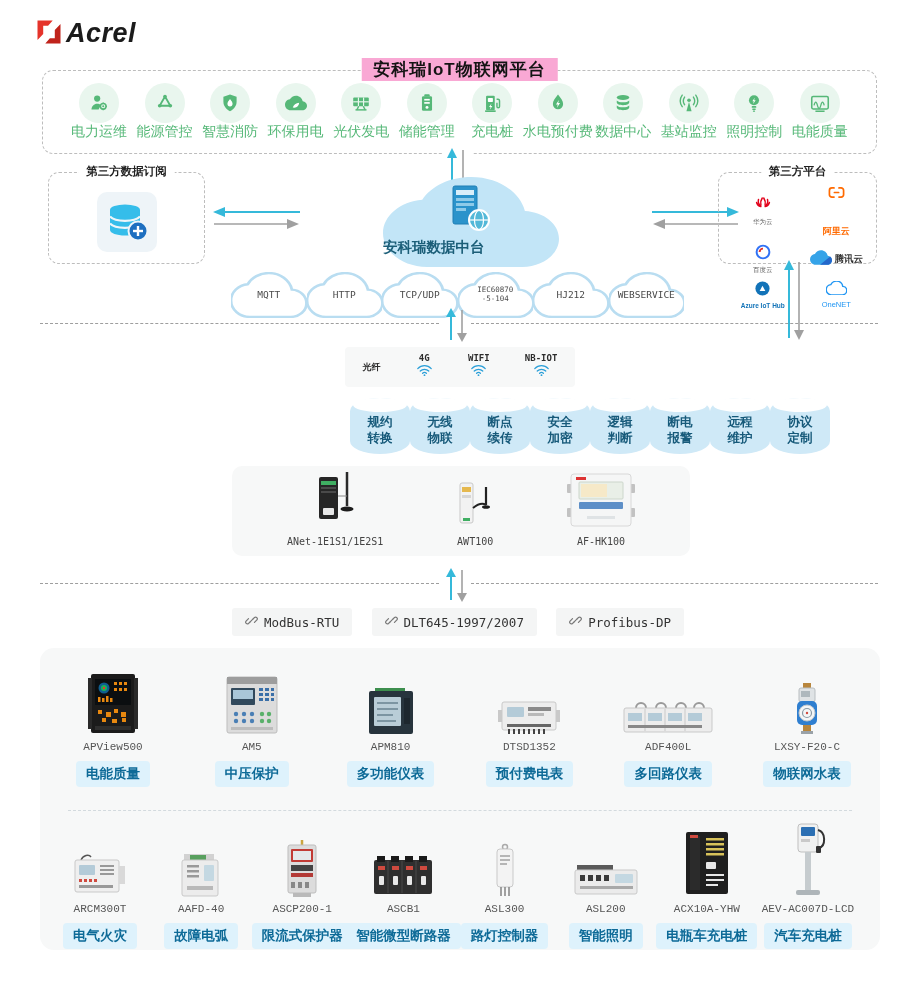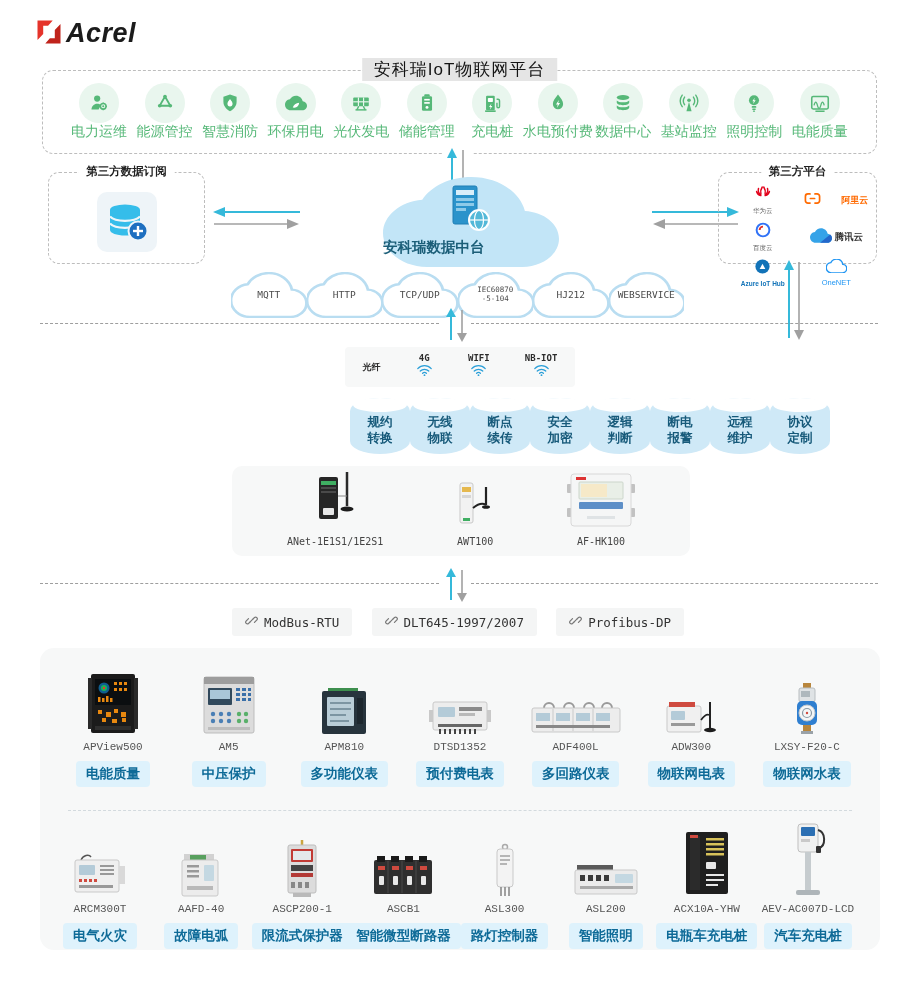--- a/index.html
+++ b/index.html
@@ -5,39 +5,39 @@
   *{margin:0;padding:0;box-sizing:border-box}
   body{background:#fff;font-family:"Liberation Sans",sans-serif}
   .page{position:relative;width:919px;height:982px;background:#fff;overflow:hidden}
   .abs{position:absolute}
 
   .logo{left:36px;top:18px;display:flex;align-items:center;gap:4px}
   .logo-text{font-size:27px;font-weight:bold;font-style:italic;color:#1b1b1b;letter-spacing:.5px}
 
   .dash-box{border:1.5px dashed #bdbdbd;border-radius:11px}
   .top-box{left:42px;top:70px;width:835px;height:84px}
-  .top-title{position:absolute;top:-13px;left:50%;transform:translateX(-50%);background:#e5e5e5;padding:0 12px;
-    font-size:17px;font-weight:normal;color:#141414;white-space:nowrap;letter-spacing:1px}
+  .top-title{position:absolute;top:-13px;left:50%;transform:translateX(-50%);background:#f9a8d4;padding:0 12px;
+    font-size:17px;font-weight:bold;color:#141414;white-space:nowrap;letter-spacing:1px}
   .apps{position:absolute;left:26px;right:26px;top:12px;display:flex;justify-content:space-between}
   .app{width:60px;display:flex;flex-direction:column;align-items:center}
   .app-circle{width:40px;height:40px;border-radius:50%;background:#e9f6ee;display:flex;align-items:center;justify-content:center}
   .app-label{font-size:14px;color:#56b878;white-space:nowrap}
 
   .left-box{left:48px;top:172px;width:157px;height:92px}
   .box-title{position:absolute;top:-9px;left:50%;transform:translateX(-50%);background:#fff;padding:0 8px;
     font-size:11.5px;font-weight:bold;color:#222;white-space:nowrap}
   .db-tile{position:absolute;left:50%;top:19px;transform:translateX(-50%);width:60px;height:60px;background:#eef4f8;
     border-radius:10px;display:flex;align-items:center;justify-content:center}
 
   .right-box{left:718px;top:172px;width:159px;height:92px}
   .plats{position:absolute;left:10px;right:6px;top:11px;display:grid;grid-template-columns:1fr 1fr;
     row-gap:5px;column-gap:6px;align-items:center;justify-items:center}
   .plat{display:flex;flex-direction:column;align-items:center;gap:1px}
   .plat-label{font-size:6.5px;color:#666;white-space:nowrap}
-  .p1{flex-direction:row;gap:20px}.p3{flex-direction:row;gap:3px}
+  .p1{flex-direction:column;gap:20px}.p3{flex-direction:row;gap:3px}
   .p1 .plat-label{font-size:9px;color:#ff6a00;font-weight:bold}
   .p3 .plat-label{font-size:9.5px;color:#333;font-weight:bold}
   .p4 .plat-label{color:#1273b8;font-weight:bold}
   .p5 .plat-label{font-size:7.5px;color:#2196f3}
 
   .cloud-center{left:383px;top:176px;width:176px;height:92px}
   .cloud-bg{position:absolute;inset:0;width:100%;height:100%}
   .server-ic{position:absolute;left:64px;top:8px}
   .cloud-label{position:absolute;left:0;right:0;bottom:11px;text-align:left;font-size:14.5px;font-weight:bold;color:#1b5e78}
 
@@ -748,35 +748,20 @@
                 <line x1="63" y1="9" x2="63" y2="31"></line>
               </g>
               <rect x="6" y="25" width="74" height="3" fill="#888"></rect>
             </svg>
           </div>
         <div class="pmodel">ADF400L</div>
         <div class="pchip">多回路仪表</div>
       </div>
         <div class="pcard">
         <div class="dev-wrap">
-            <svg width="52" height="38" viewBox="0 0 52 38">
-              <rect x="2" y="8" width="34" height="26" rx="2" fill="#f0f0f0" stroke="#c9c9c9"></rect>
-              <rect x="4" y="4" width="26" height="5" fill="#cf4a3f"></rect>
-              <rect x="6" y="13" width="14" height="9" rx="1" fill="#b4cbd8"></rect>
-              <rect x="6" y="25" width="24" height="3" fill="#999"></rect>
-              <path d="M36 22 C39 18 42 16 44 17" fill="none" stroke="#222" stroke-width="1.8"></path>
-              <line x1="45" y1="4" x2="45" y2="30" stroke="#222" stroke-width="2"></line>
-              <ellipse cx="45" cy="32" rx="6" ry="2.2" fill="#1d1d1d"></ellipse>
-            </svg>
-          </div>
-        <div class="pmodel">ADW300</div>
-        <div class="pchip">物联网电表</div>
-      </div>
-        <div class="pcard">
-        <div class="dev-wrap">
             <svg width="32" height="54" viewBox="0 0 32 54">
               <rect x="12" y="1" width="8" height="6" fill="#b8863d"></rect>
               <rect x="8" y="6" width="16" height="14" rx="2" fill="#dfe3e5" stroke="#b9bec1"></rect>
               <rect x="10" y="9" width="9" height="6" fill="#aeb8bd"></rect>
               <rect x="6" y="19" width="20" height="24" rx="5" fill="#2f7fd0"></rect>
               <circle cx="16" cy="31" r="8" fill="#f4f6f7" stroke="#c2c8cc"></circle>
               <circle cx="16" cy="31" r="4.5" fill="none" stroke="#8a9aa5" stroke-width="1.2"></circle>
               <circle cx="16" cy="31" r="1.2" fill="#cf4a3f"></circle>
               <rect x="12" y="43" width="8" height="6" fill="#b8863d"></rect>
               <rect x="10" y="49" width="12" height="3" fill="#9aa2a8"></rect>

